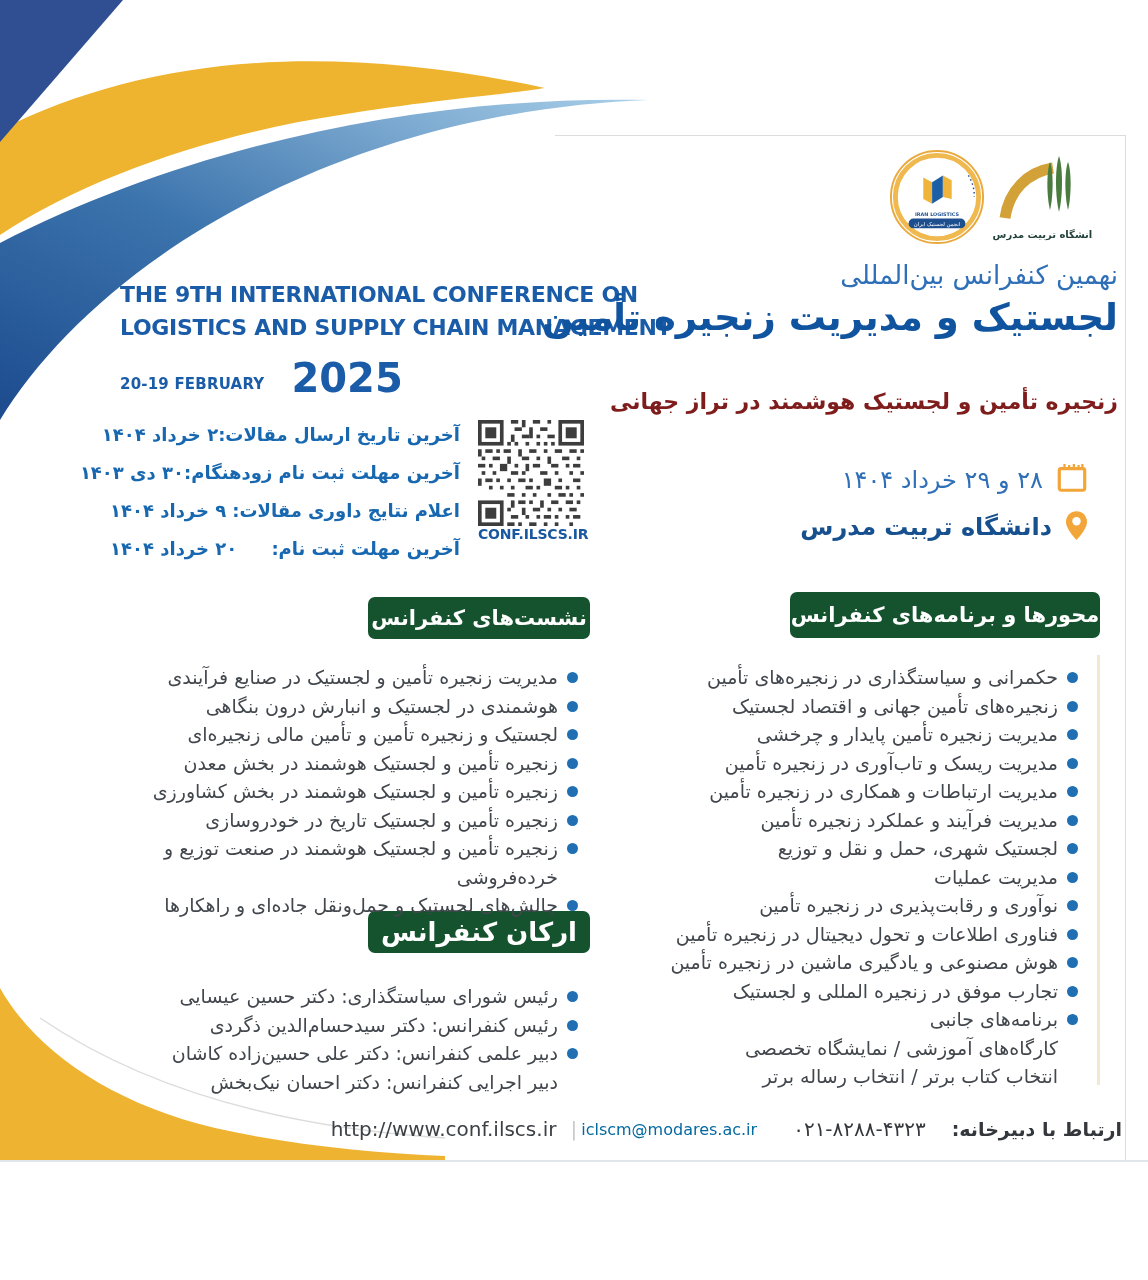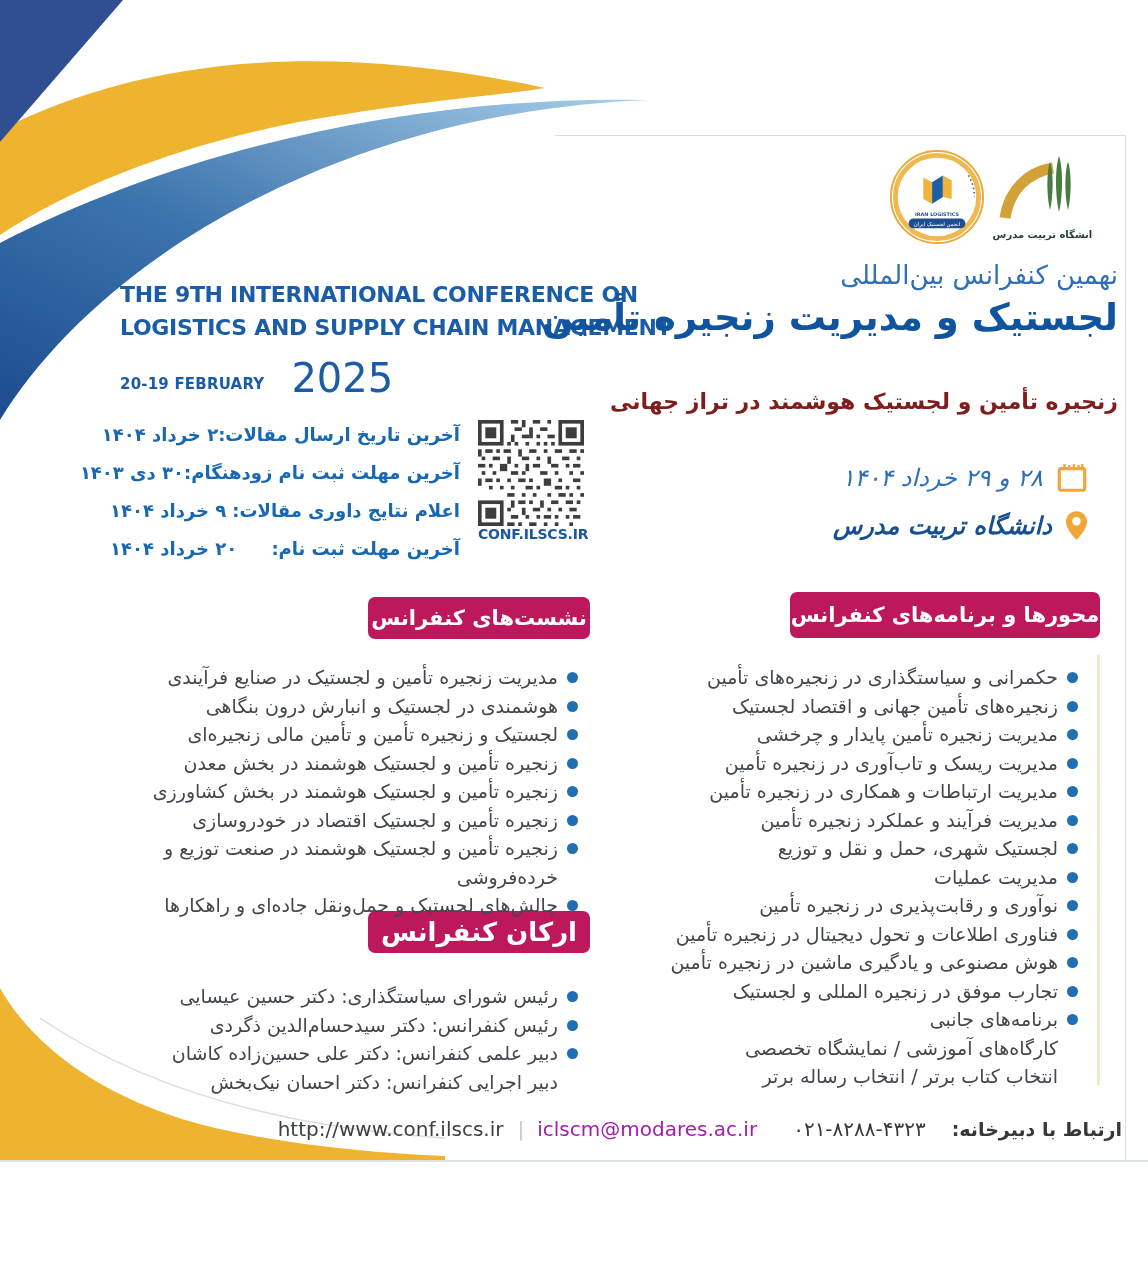--- a/index.html
+++ b/index.html
@@ -14,42 +14,42 @@
   .cream-line{position:absolute;left:1097px;top:655px;width:3px;height:430px;background:#f2e7cf;}
 
   .swoosh-top{position:absolute;left:0;top:0;z-index:1;}
   .swoosh-bottom{position:absolute;left:0;top:988px;z-index:1;}
 
   
   .en-block{position:absolute;left:120px;top:278px;width:490px;z-index:2;}
   .en-line{font-size:22px;font-weight:bold;color:#1a5ca8;letter-spacing:-0.3px;line-height:33px;white-space:nowrap;}
   .en-date{display:flex;align-items:flex-end;margin-top:14px;gap:27px;color:#1a5ca8;}
   .en-date-label{font-size:15px;font-weight:bold;padding-bottom:5px;letter-spacing:.2px;}
-  .en-year{font-size:40px;font-weight:normal;line-height:1;}
+  .en-year{font-size:40px;font-weight:bold;line-height:1;}
 
   
   .deadlines{position:absolute;left:110px;top:419px;width:350px;direction:rtl;z-index:2;}
   .dl-row{display:flex;justify-content:space-between;align-items:center;height:30px;margin-bottom:8px;
           font-size:18px;font-weight:bold;color:#1768b0;white-space:nowrap;}
 
   
   .qr-block{position:absolute;left:478px;top:420px;width:108px;text-align:center;z-index:2;}
   .qr-caption{font-size:14px;font-weight:bold;color:#19579f;letter-spacing:-0.2px;white-space:nowrap;}
 
   
   .fa-pre{position:absolute;right:30px;top:260px;direction:rtl;font-size:26px;color:#2e6fb8;z-index:2;}
   .fa-main{position:absolute;right:30px;top:296px;direction:rtl;font-size:37px;font-weight:bold;color:#10549f;z-index:2;}
   .fa-sub{position:absolute;right:30px;top:389px;direction:rtl;font-size:22px;font-weight:bold;color:#7f1d1d;z-index:2;}
 
-  .event-row{position:absolute;right:60px;display:flex;direction:rtl;align-items:center;gap:13px;z-index:2;font-style:italic;}
+  .event-row{position:absolute;right:60px;display:flex;direction:rtl;align-items:flex-end;gap:13px;z-index:2;}
   .event-date{top:462px;font-size:24px;color:#2e6fb8;}
   .event-venue{top:510px;font-size:24px;font-weight:bold;color:#17508f;}
 
   
-  .section-box{position:absolute;background:#be185d;border-radius:7px;color:#fff;font-weight:bold;
+  .section-box{position:absolute;background:#14532d;border-radius:7px;color:#fff;font-weight:bold;
                display:flex;align-items:center;justify-content:center;direction:rtl;z-index:2;}
   .hdr-sessions{right:558px;top:597px;width:222px;height:42px;font-size:21px;}
   .hdr-organizers{right:558px;top:911px;width:222px;height:42px;font-size:26px;}
   .hdr-topics{right:48px;top:592px;width:310px;height:46px;font-size:21px;}
 
   
   ul.plist{list-style:none;margin:12px;padding:0;position:absolute;direction:rtl;z-index:2;}
   ul.plist li{display:flex;align-items:flex-start;gap:9px;font-size:19px;color:#42474d;line-height:28.5px;}
   ul.plist .dot{width:11px;height:11px;border-radius:50%;background:#1f6fb2;margin-top:9px;flex:none;}
   ul.plist li.no-bullet .dot{visibility:hidden;}
@@ -58,21 +58,21 @@
   .list-topics{right:58px;top:651px;width:470px;}
 
   
   .logo-ils{position:absolute;left:888px;top:148px;z-index:2;}
   .logo-tmu{position:absolute;left:993px;top:146px;z-index:2;}
 
   
   .footer{position:absolute;right:26px;top:1103px;height:52px;display:flex;direction:rtl;align-items:center;z-index:2;}
   .footer .contact-label{font-size:19px;font-weight:bold;color:#34383c;margin-left:26px;}
   .footer .phone{font-size:20px;color:#34383c;margin-left:36px;}
-  .footer .email{font-size:20px;color:#a21caf;margin-left:13px;}
+  .footer .email{font-size:16px;color:#0369a1;margin-left:4px;}
   .footer .sep{font-size:20px;color:#c8c8c8;margin-left:14px;}
   .footer .url{font-size:20px;color:#3c4146;}
   .ltr{direction:ltr;unicode-bidi:isolate;}
 </style>
 </head>
 <body>
 
 <div class="poster">
 
   <svg class="swoosh-top" width="660" height="440" viewBox="0 0 660 440">
@@ -323,21 +323,21 @@
       <li>
       <span class="dot"></span>
       <span>زنجیره تأمین و لجستیک هوشمند در بخش معدن</span>
     </li>
       <li>
       <span class="dot"></span>
       <span>زنجیره تأمین و لجستیک هوشمند در بخش کشاورزی</span>
     </li>
       <li>
       <span class="dot"></span>
-      <span>زنجیره تأمین و لجستیک اقتصاد در خودروسازی</span>
+      <span>زنجیره تأمین و لجستیک تاریخ در خودروسازی</span>
     </li>
       <li>
       <span class="dot"></span>
       <span>زنجیره تأمین و لجستیک هوشمند در صنعت توزیع و خرده‌فروشی</span>
     </li>
       <li>
       <span class="dot"></span>
       <span>چالش‌های لجستیک و حمل‌ونقل جاده‌ای و راهکارها</span>
     </li>
     </ul>

